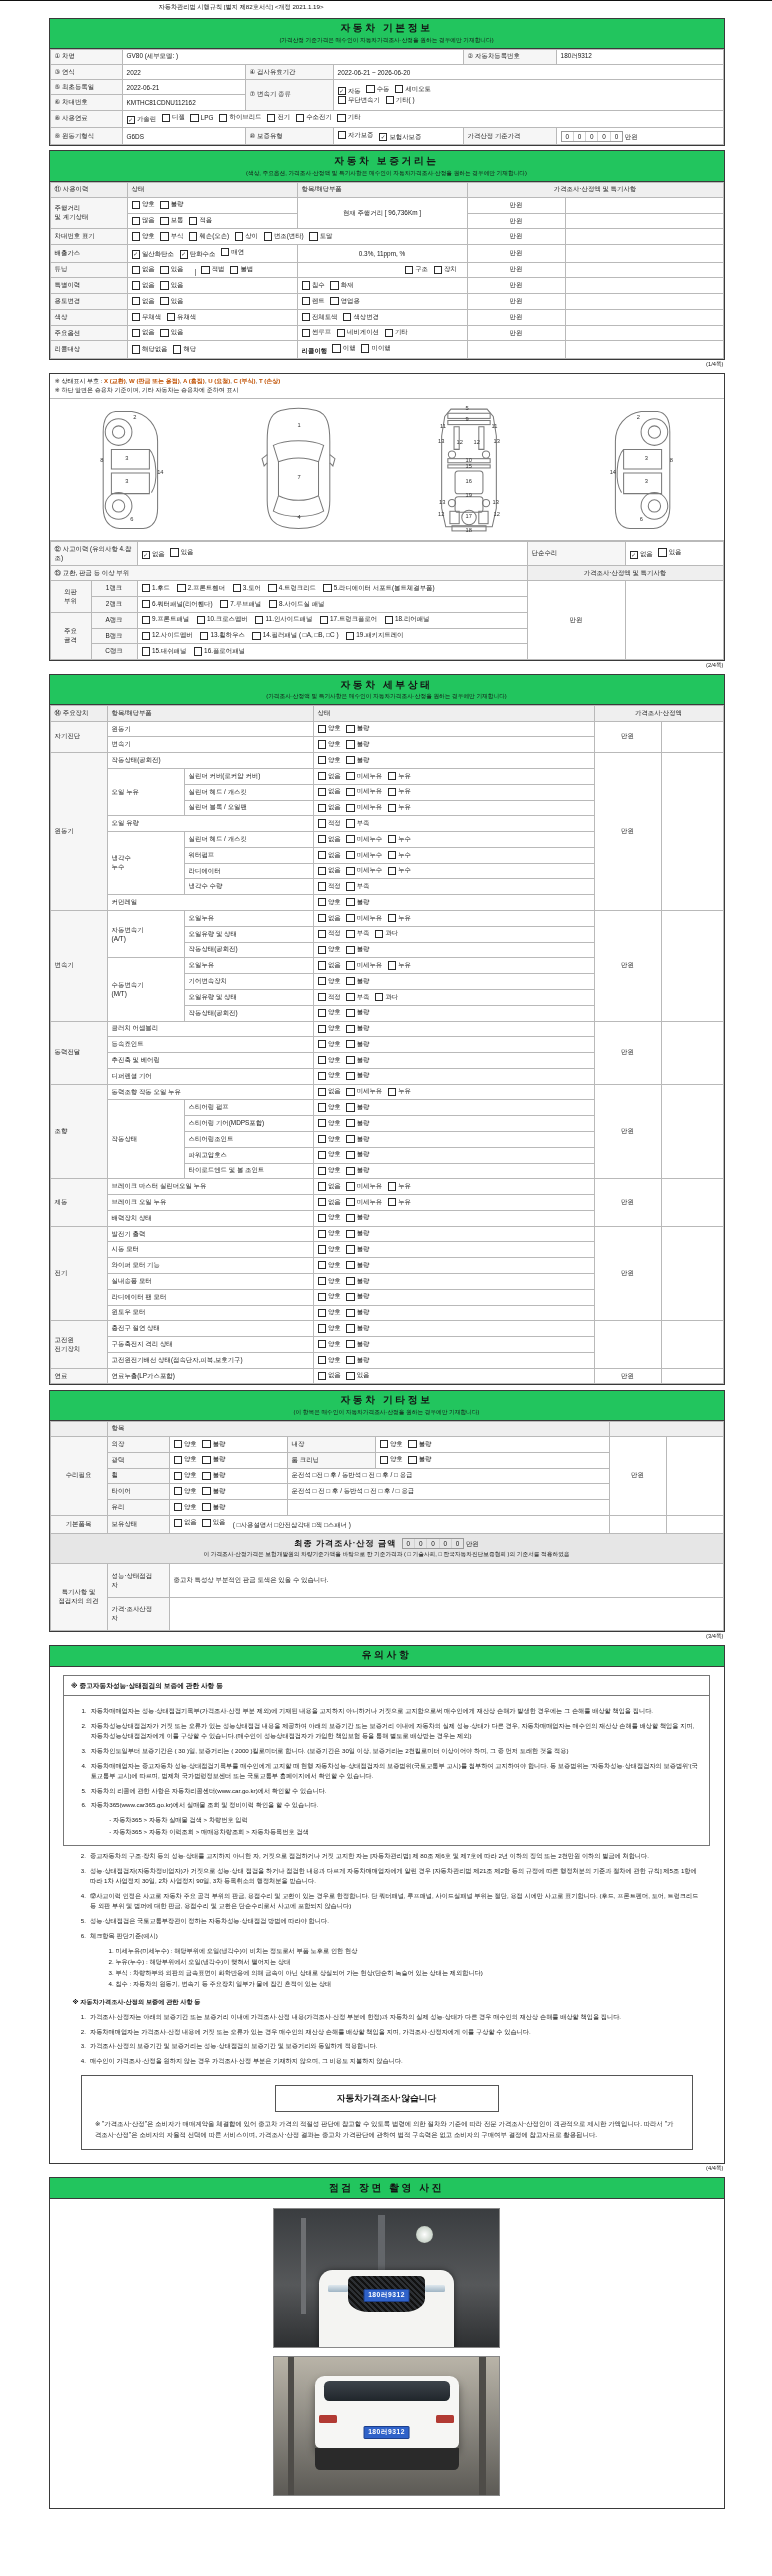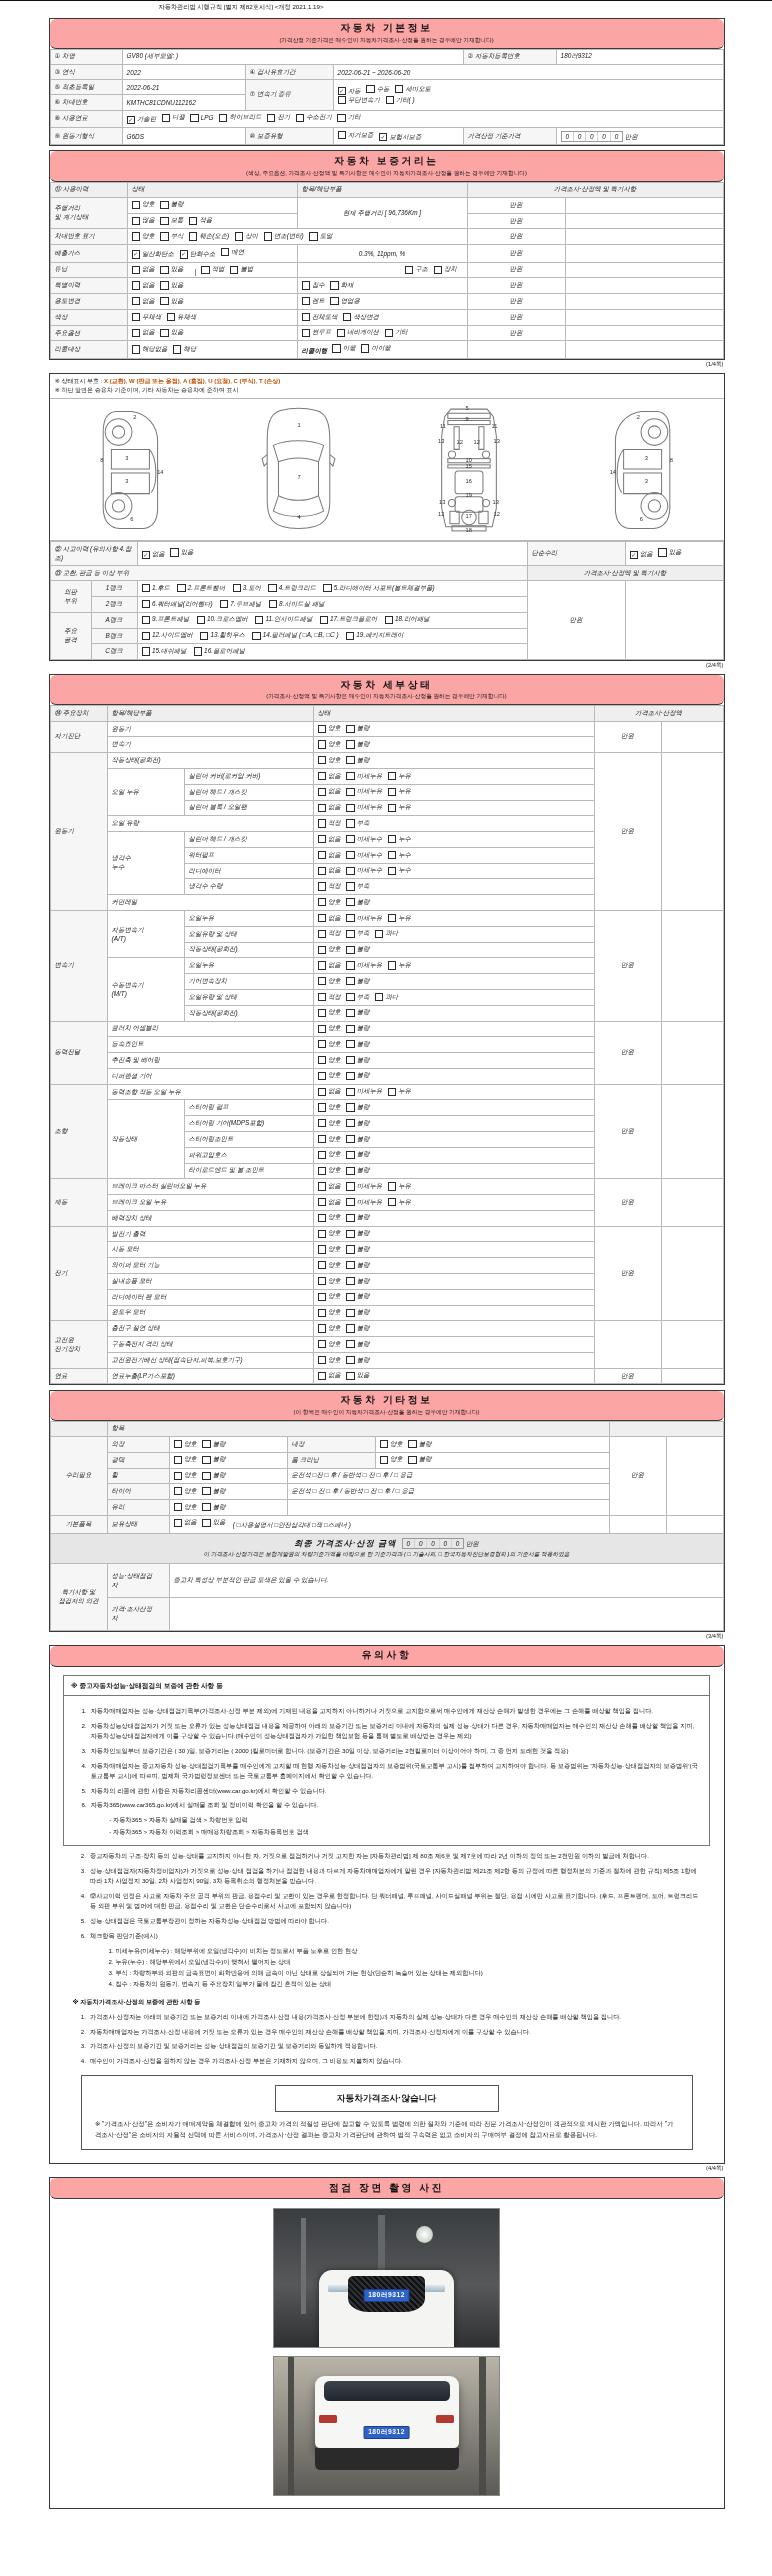--- a/index.html
+++ b/index.html
@@ -8,25 +8,25 @@
   .page{width:676px;margin:0 auto;padding-bottom:15.5px;}
   .topnote{font-size:6.2px;color:#111;padding:1.5px 0 2.1px 110px;}
   
   .hdr{background:#3e4347;border:0.5px solid #1d1d1d;color:#fff;padding:9.3px 8.2px 4.1px;position:relative;}
   .hdr .t1{text-align:center;font-size:15.5px;font-weight:bold;letter-spacing:2.1px;}
   .hdr .t2{text-align:center;font-size:10.3px;font-weight:bold;margin-top:3.1px;}
   .hdr .t3{text-align:center;font-size:6.2px;color:#e3e3e3;margin-top:2.6px;}
   .hdr .docno{font-size:7.7px;font-weight:bold;margin-top:7.2px;}
   
   .sec{border:1.5px solid #3a3a3a;margin-top:4.1px;background:#fff;}
-  .band{background:#fca5a5;text-align:center;padding:3.6px 0 3.1px;border-bottom:1px solid #3a3a3a;border-radius:6px;}
+  .band{background:#22c55e;text-align:center;padding:3.6px 0 3.1px;border-bottom:1px solid #3a3a3a;}
   .band .bt{font-size:9.8px;font-weight:bold;letter-spacing:2.6px;}
   .band .bn{font-size:5.7px;margin-top:1.5px;}
   .pgmark{text-align:right;font-size:5.7px;padding:1px 1px 0;}
-  table{border-collapse:collapse;width:100%;font-style:italic;}
+  table{border-collapse:collapse;width:100%;}
   td{border:0.5px solid #b9b9b9;font-size:6.4px;padding:2.6px 4.1px;vertical-align:middle;background:#fff;}
   td.lab{background:#f6f6f6;}
   td.cn{text-align:center;}
   td.won{text-align:center;white-space:nowrap;}
   td.hd{background:#efefef;}
   .ck{display:inline-flex;align-items:center;margin-right:5.7px;white-space:nowrap;}
   .bx{display:inline-block;width:6.2px;height:6.2px;border:1px solid #2b2b2b;margin-right:2.1px;
       font-size:5.7px;line-height:6.2px;text-align:center;background:#fff;color:#000;font-weight:bold;}
   .digits{display:inline-flex;border:0.5px solid #9a9a9a;}
   .digits span{display:inline-block;width:11.3px;text-align:center;border-right:0.5px solid #d2d2d2;padding:1px 0;}

